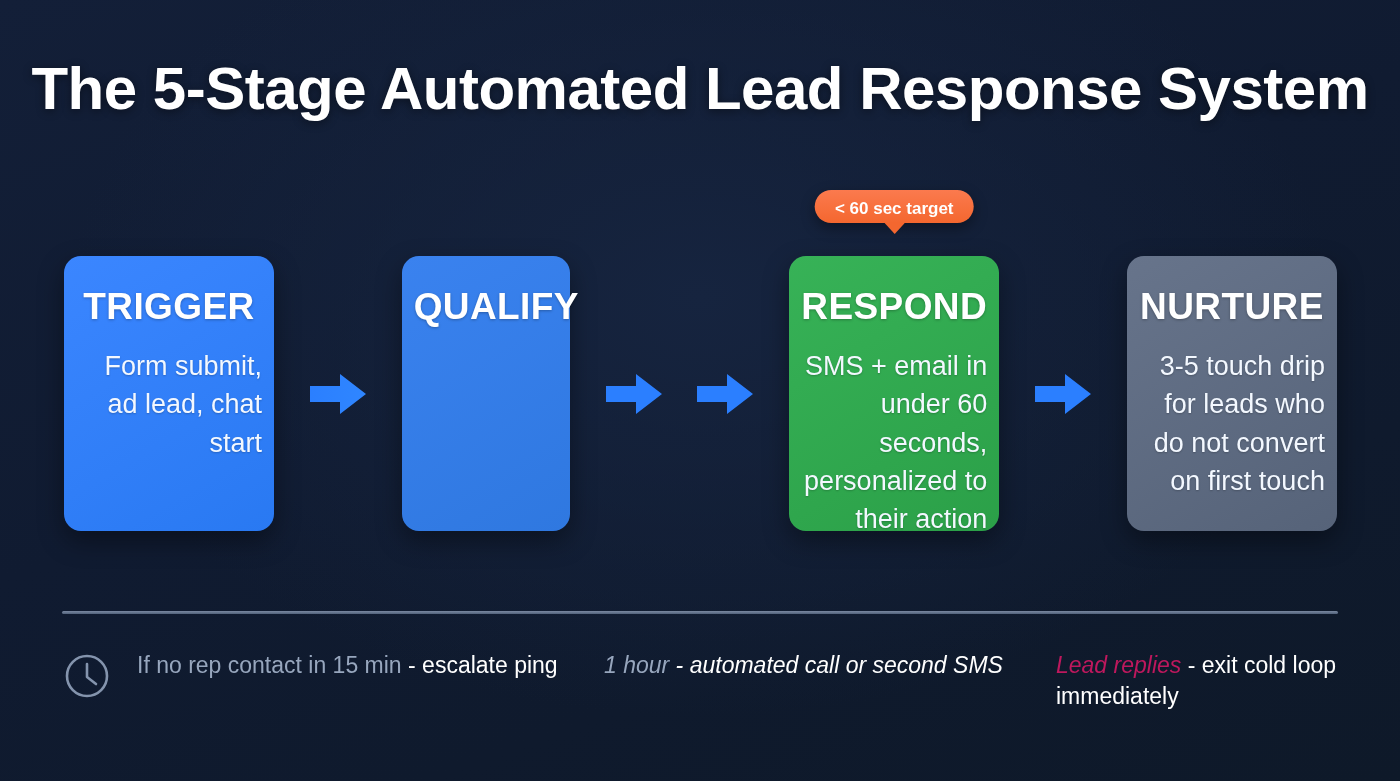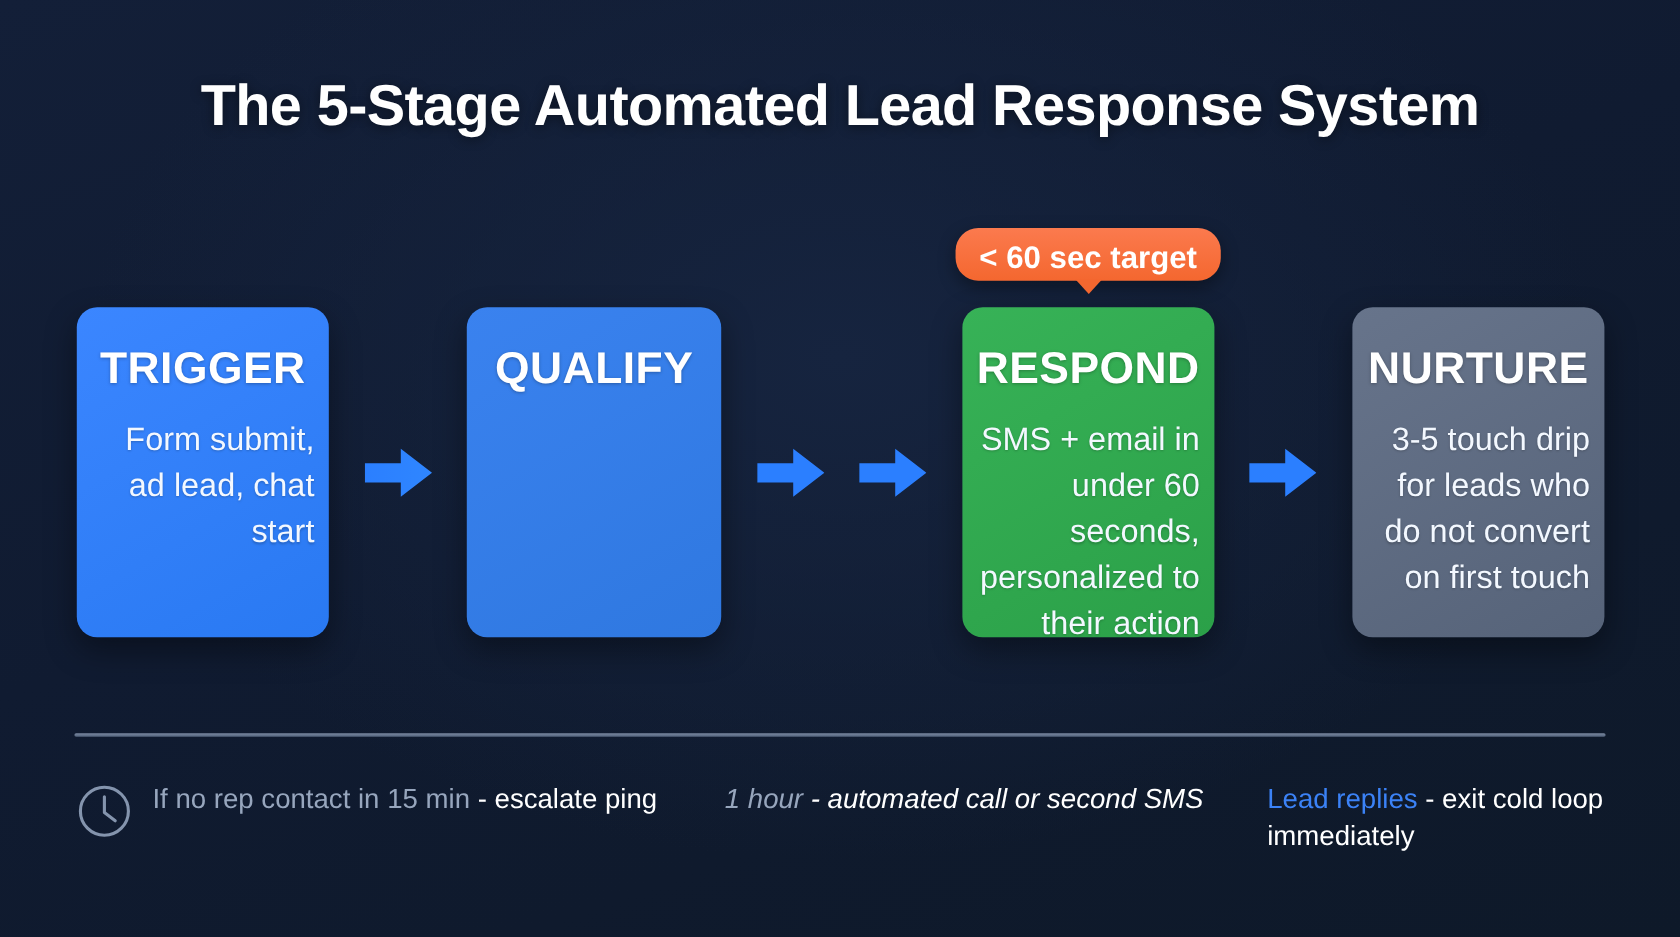--- a/index.html
+++ b/index.html
@@ -20,21 +20,21 @@
   
   .title-wrap {
     position:absolute;
     top:0; left:0; right:0;
     height:176px;
     display:flex;
     align-items:center;
     justify-content:center;
   }
   .page-title {
-    font-size:48px;
+    font-size:60px;
     font-weight:bold;
     letter-spacing:-0.5px;
     color:#ffffff;
     text-align:center;
     text-shadow:0 2px 10px rgba(0,0,0,0.45);
     white-space:nowrap;
   }
 
   
   .stage-row {
@@ -50,21 +50,21 @@
 
   .stage-card {
     position:relative;
     width:210px;
     border-radius:17px;
     padding:32px 12px 0 12px;
     text-align:center;
     box-shadow:0 10px 26px rgba(0,0,0,0.38);
     flex:0 0 auto;
   }
-  .stage-card.wide { width:212px; }
+  .stage-card.wide { width:168px; }
 
   .stage-name {
     font-size:37px;
     font-weight:bold;
     letter-spacing:0.4px;
     line-height:1.05;
     color:#ffffff;
     text-shadow:0 1px 3px rgba(0,0,0,0.28);
   }
   .stage-desc {
@@ -88,21 +88,21 @@
   .arrow svg { display:block; width:56px; height:46px; }
 
   
   .badge {
     position:absolute;
     top:-66px;
     left:50%;
     transform:translateX(-50%);
     background:linear-gradient(180deg,#fb7a4e 0%,#f4672f 100%);
     color:#ffffff;
-    font-size:26px;
+    font-size:17px;
     font-weight:bold;
     padding:9px 20px 4px 20px;
     border-radius:19px;
     white-space:nowrap;
     box-shadow:0 5px 14px rgba(0,0,0,0.38);
   }
   .badge::after {
     content:"";
     position:absolute;
     bottom:-11px;
@@ -131,41 +131,41 @@
     position:absolute;
     left:64px;
     top:650px;
     width:1276px;
     display:flex;
     align-items:flex-start;
   }
   .note {
     display:flex;
     align-items:flex-start;
-    gap:17px;
+    gap:27px;
   }
   .note-1 { width:540px; }
   .note-2 { width:452px;font-style:italic; }
   .note-3 { width:284px; }
 
   .clock-icon {
     flex:0 0 auto;
     margin-top:3px;
     width:46px; height:46px;
     display:block;
   }
   .clock-icon svg { display:block; }
 
   .note-text {
     font-size:23px;
     line-height:1.33;
     color:#ffffff;
   }
   .note-key { color:#97a6bd; }
-  .note-key.green { color:#3b82f6; }
+  .note-key.green { color:#be185d;font-style:italic; }
   .note-sep { color:#ffffff; }
 </style>
 </head>
 <body>
 
 <div class="title-wrap">
   <h1 class="page-title">The 5-Stage Automated Lead Response System</h1>
 </div>
 
 <div class="stage-row">

